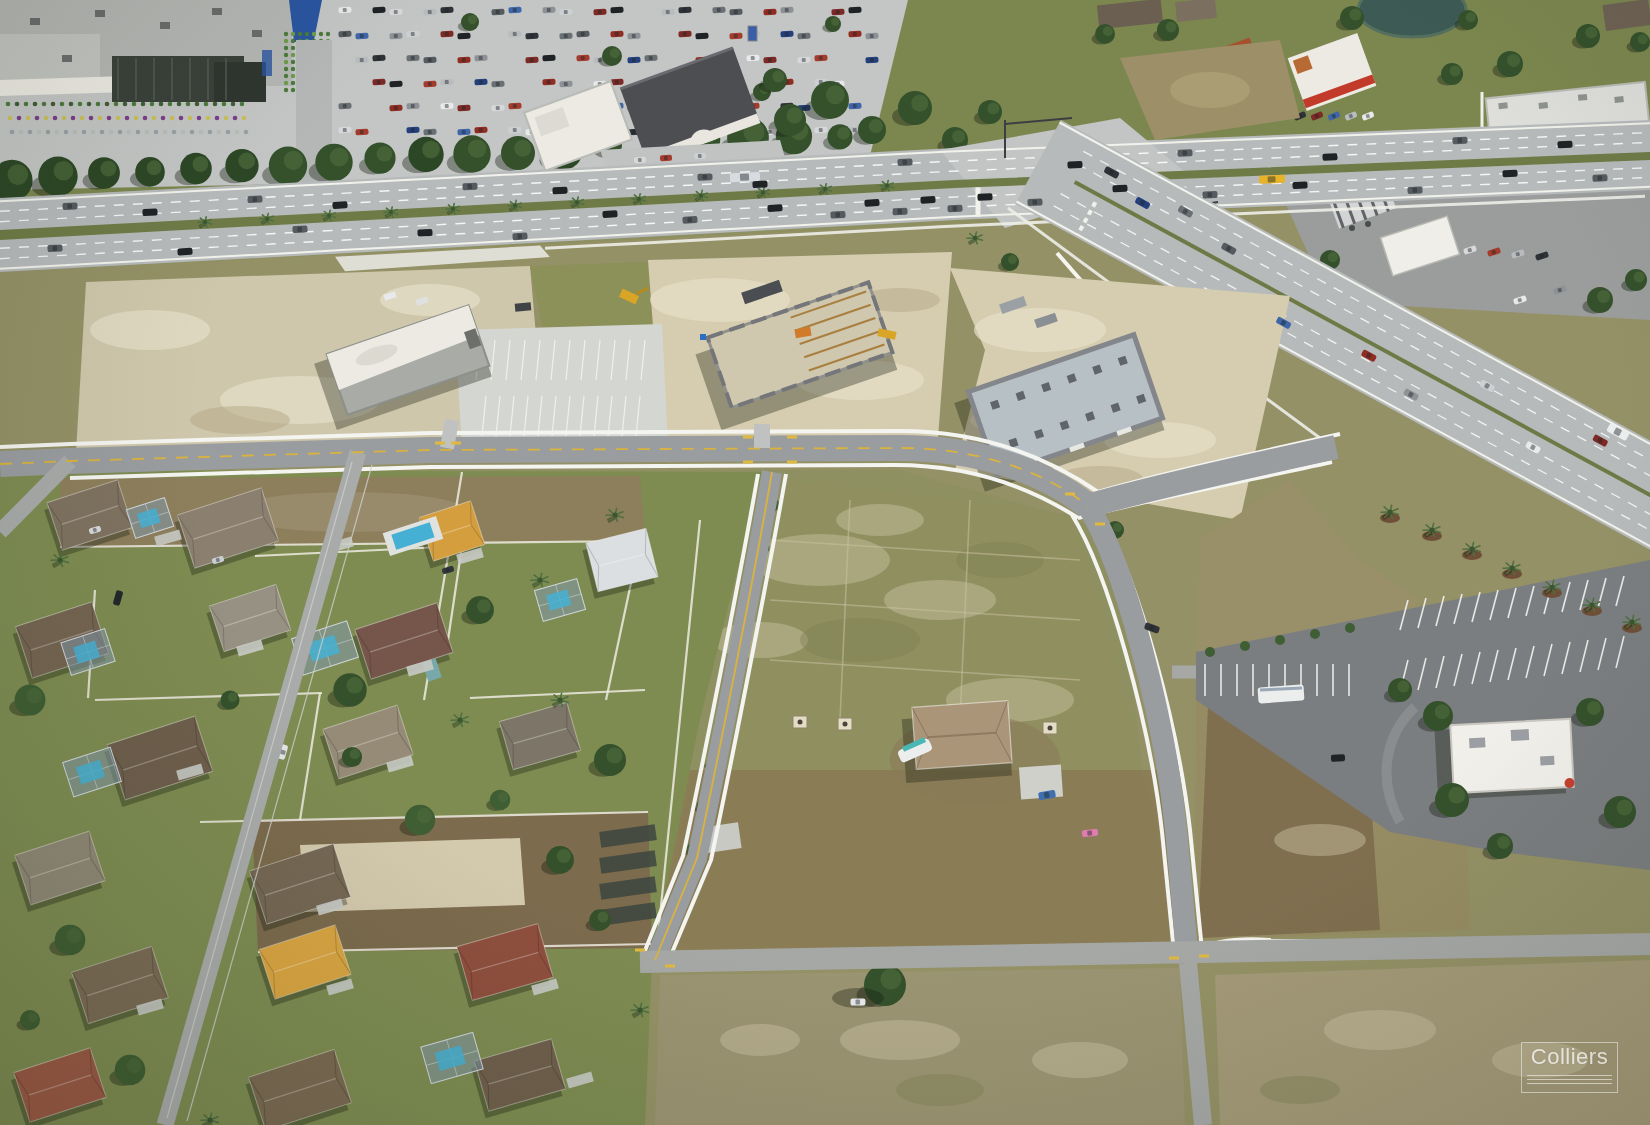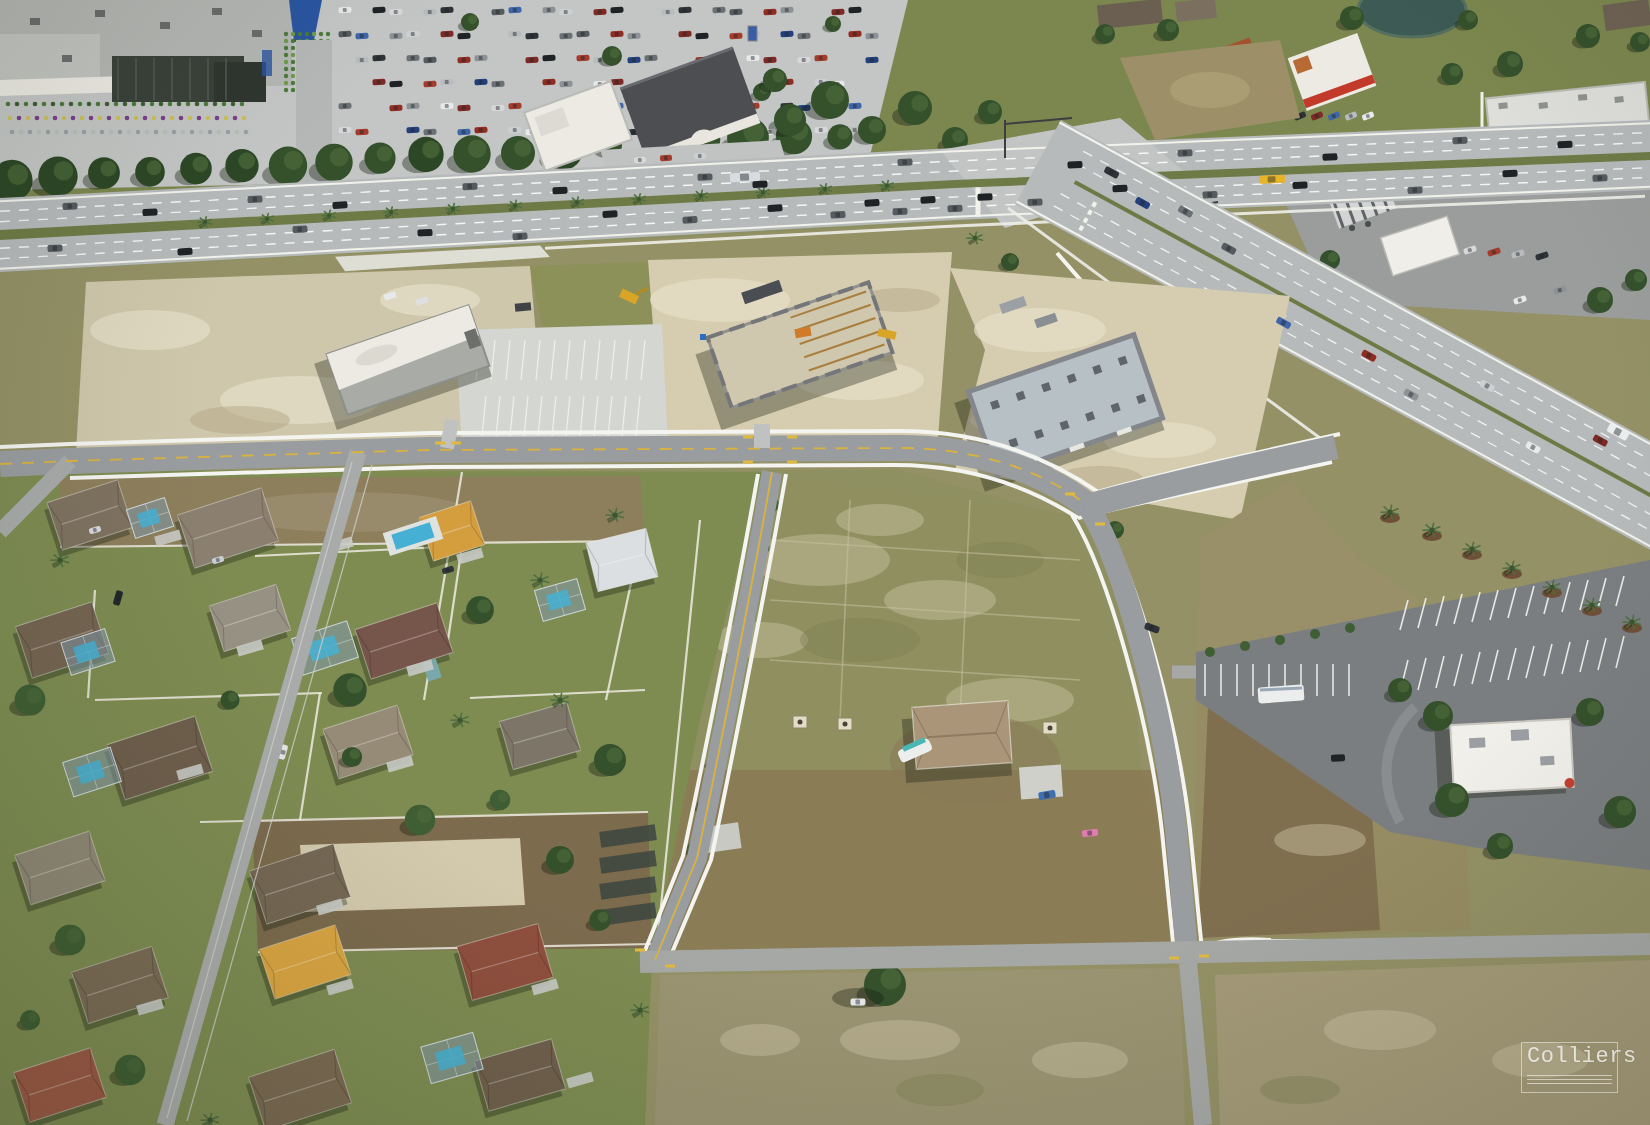--- a/index.html
+++ b/index.html
@@ -4,21 +4,21 @@
 <style>
   html,body{margin:0;padding:0;background:#1b1d18;}
   .stage{position:relative;width:1650px;height:1125px;overflow:hidden;
          font-family:"Liberation Sans",sans-serif;background:#8e9061;}
   .stage svg{position:absolute;left:0;top:0;}
   .vignette{position:absolute;left:0;top:0;width:100%;height:100%;pointer-events:none;
             background:radial-gradient(ellipse at 55% 38%, rgba(0,0,0,0) 55%, rgba(18,24,12,0.16) 100%);}
   .watermark{position:absolute;left:1521px;top:1042px;width:97px;height:51px;box-sizing:border-box;
              border:1px solid rgba(255,255,255,0.62);opacity:0.78;padding:2px 5px 0 5px;
              color:rgba(255,255,255,0.92);text-align:center;}
-  .watermark .wm-text{font-family:Liberation Mono, monospace;font-size:22px;line-height:24px;
+  .watermark .wm-text{font-family:Liberation Sans, sans-serif;font-size:22px;line-height:24px;
              letter-spacing:0.5px;text-shadow:0 0 2px rgba(120,110,90,0.4);}
   .watermark .wm-rule{border-top:1px solid rgba(255,255,255,0.7);margin-top:3px;}
   .watermark .wm-rule.first{margin-top:6px;}
 </style>
 </head>
 <body>
 
 <div class="stage" aria-label="Oblique aerial photograph of a suburban commercial corner: a big-box shopping center with a full parking lot and outparcel buildings along a six-lane divided arterial, a signalized intersection where a second divided highway diverges to the southeast, three retail buildings under construction on cleared sand pads served by new white-curbed access roads, large vacant grass-and-dirt parcels, a fast-food outparcel with striped parking, and a single-family residential neighborhood with swimming pools and white fences in the lower left.">
   <svg id="photo-svg" width="1650" height="1125" viewBox="0 0 1650 1125">
       <g>

